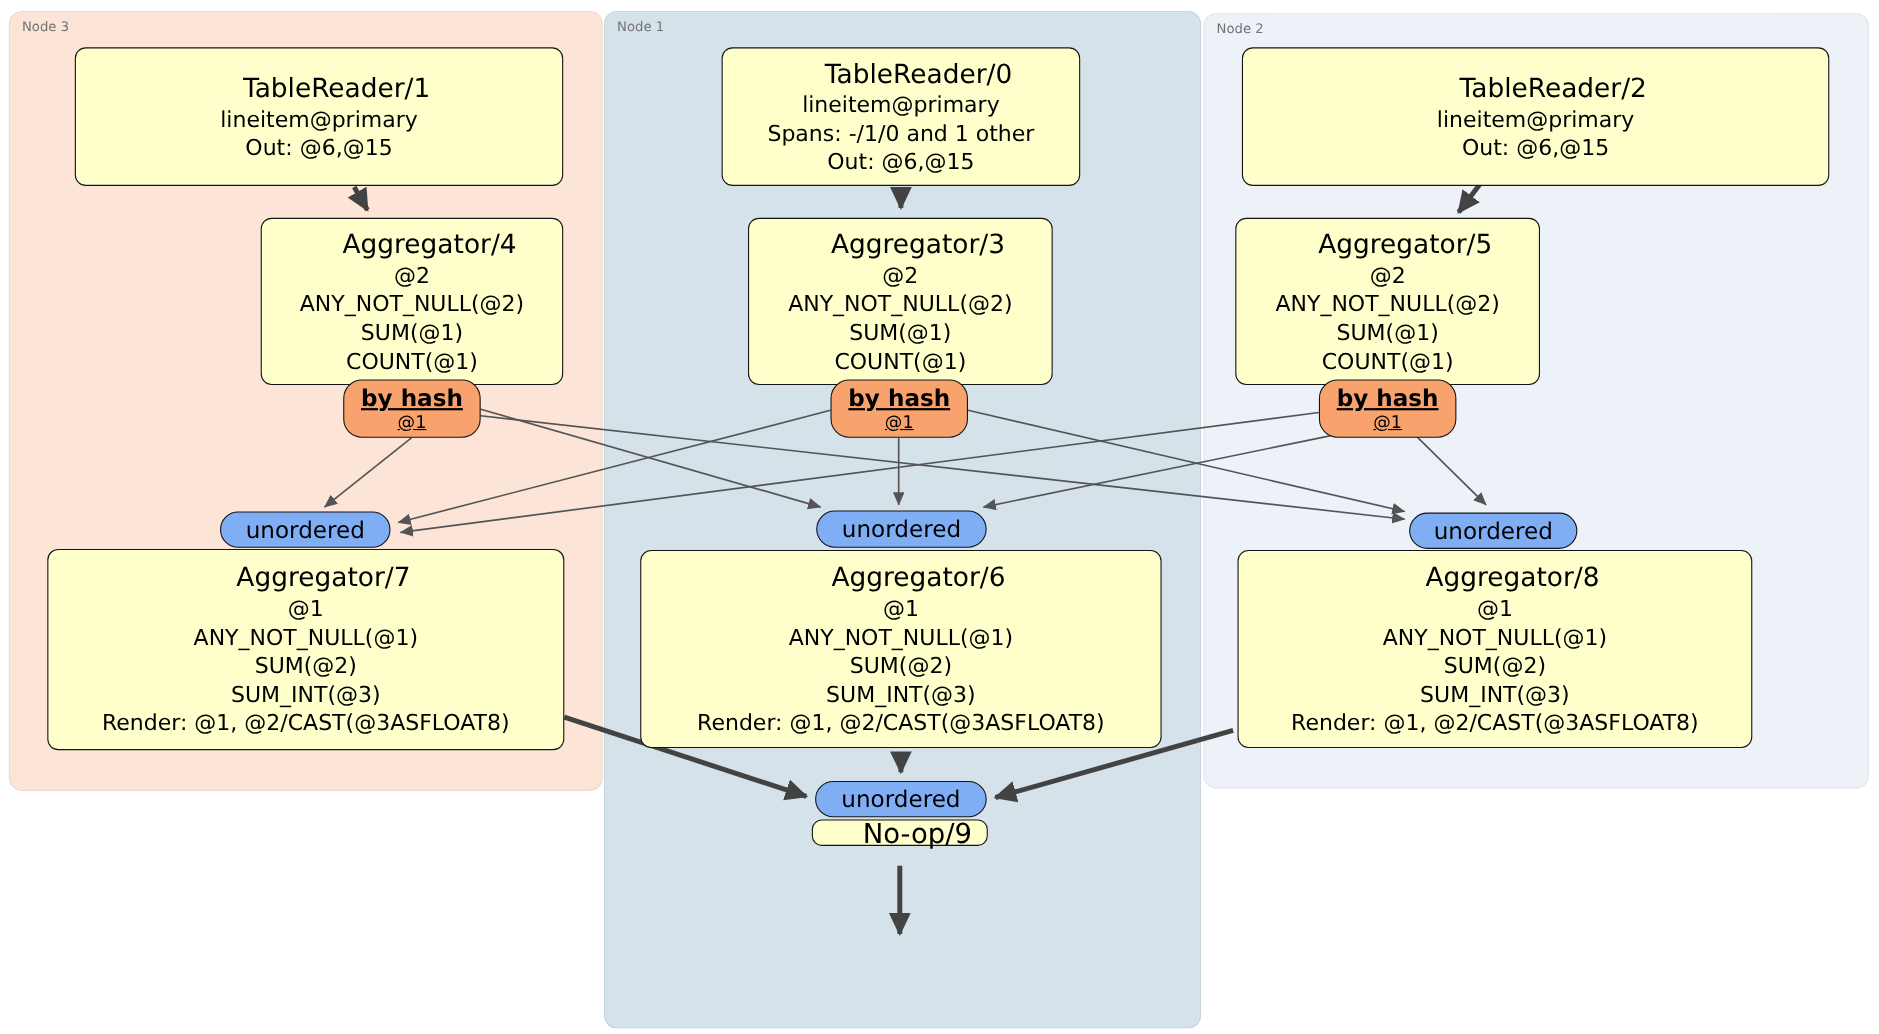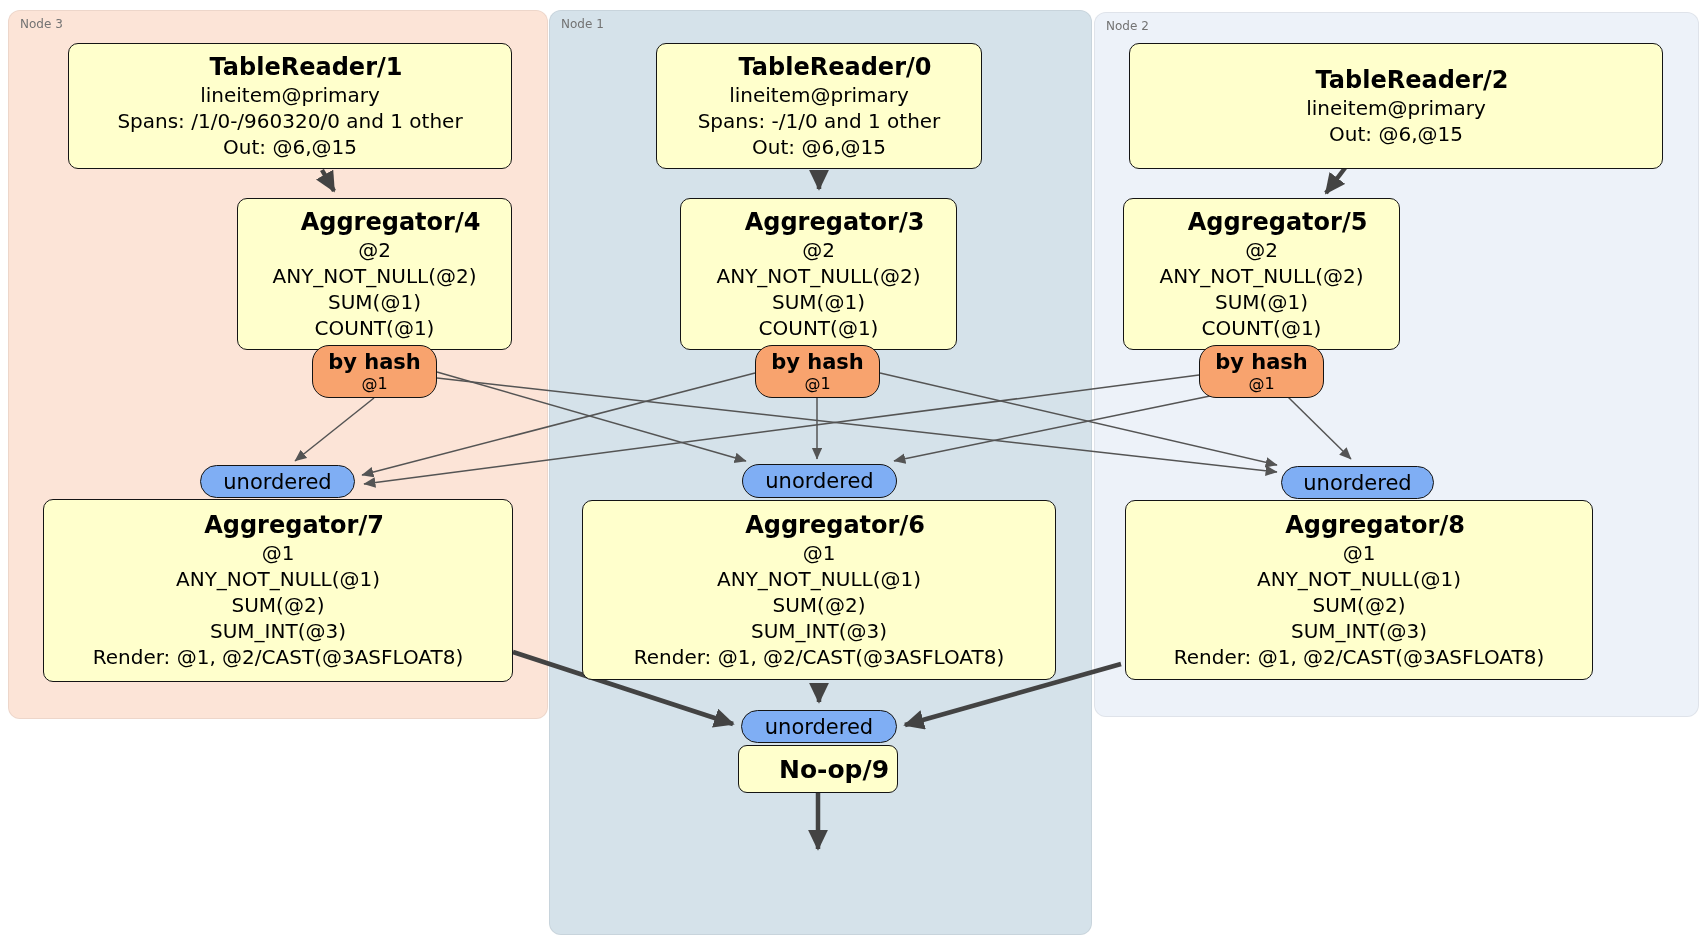--- a/index.html
+++ b/index.html
@@ -4,23 +4,23 @@
 <style>
   html,body{margin:0;padding:0;background:#ffffff;}
   .stage{position:relative;width:1708px;height:940px;background:#ffffff;
          font-family:"DejaVu Sans","Liberation Sans",sans-serif;color:#000;overflow:hidden;}
   .panel{position:absolute;border-radius:12px;border:1px solid rgba(0,0,0,0.06);z-index:0;}
   .panel-label{position:absolute;left:11px;top:6px;font-size:12px;color:#737373;}
   .edges{position:absolute;left:0;top:0;z-index:1;}
   .node{position:absolute;box-sizing:border-box;z-index:2;display:flex;flex-direction:column;
         justify-content:center;align-items:center;text-align:center;}
   .box{background:#ffffcc;border:1.6px solid #141414;border-radius:10px;}
-  .t{font-size:24px;font-weight:bold;line-height:29px;white-space:nowrap;margin-left:32px;}
+  .t{font-size:24px;font-weight:normal;line-height:29px;white-space:nowrap;margin-left:32px;}
   .l{font-size:20px;line-height:26px;white-space:nowrap;text-align:right;}
-  .router{background:#f8a36e;border:1.6px solid #141414;border-radius:17px;z-index:3;}
+  .router{background:#f8a36e;border:1.6px solid #141414;border-radius:17px;z-index:3;text-decoration:underline;}
   .rt{font-size:21px;font-weight:bold;line-height:24px;}
   .rs{font-size:16px;line-height:19px;}
   .pill{background:#7faef4;border:1.4px solid #141414;border-radius:17px;z-index:3;
         font-size:21px;font-weight:normal;}
   .endcap{background:#ffffcc;border:1.8px solid #141414;border-radius:9px;}
   .endcap .t{font-size:25px;}
 </style>
 </head>
 <body>
 
@@ -65,21 +65,20 @@
       <line x1="513" y1="652" x2="733" y2="724" marker-end="url(#ahb)"></line>
       <line x1="819" y1="684" x2="819" y2="702" marker-end="url(#ahb)"></line>
       <line x1="1121" y1="664" x2="905" y2="725" marker-end="url(#ahb)"></line>
       <line x1="818" y1="787" x2="818" y2="849" marker-end="url(#ahb)"></line>
     </g>
   </svg>
 
   <div class="node box" style="left:68px;top:43px;width:444px;height:126px">
     <div class="t">TableReader/1</div>
     <div class="l">lineitem@primary</div>
-    <div class="l">Spans: /1/0-/960320/0 and 1 other</div>
     <div class="l">Out: @6,@15</div>
   </div>
   <div class="node box" style="left:656px;top:43px;width:326px;height:126px">
     <div class="t">TableReader/0</div>
     <div class="l">lineitem@primary</div>
     <div class="l">Spans: -/1/0 and 1 other</div>
     <div class="l">Out: @6,@15</div>
   </div>
   <div class="node box" style="left:1129px;top:43px;width:534px;height:126px">
     <div class="t">TableReader/2</div>
@@ -127,21 +126,21 @@
   </div>
   <div class="node box" style="left:1125px;top:500px;width:468px;height:180px">
     <div class="t">Aggregator/8</div>
     <div class="l">@1</div>
     <div class="l">ANY_NOT_NULL(@1)</div>
     <div class="l">SUM(@2)</div>
     <div class="l">SUM_INT(@3)</div>
     <div class="l">Render: @1, @2/CAST(@3ASFLOAT8)</div>
   </div>
 
-  <div class="node endcap" style="left:738px;top:745px;width:160px;height:48px">
+  <div class="node endcap" style="left:738px;top:745px;width:160px;height:24px">
     <div class="t">No-op/9</div>
   </div>
 
   <div class="node router" style="left:312px;top:345px;width:125px;height:53px">
     <div class="rt">by hash</div>
     <div class="rs">@1</div>
   </div>
   <div class="node router" style="left:755px;top:345px;width:125px;height:53px">
     <div class="rt">by hash</div>
     <div class="rs">@1</div>

